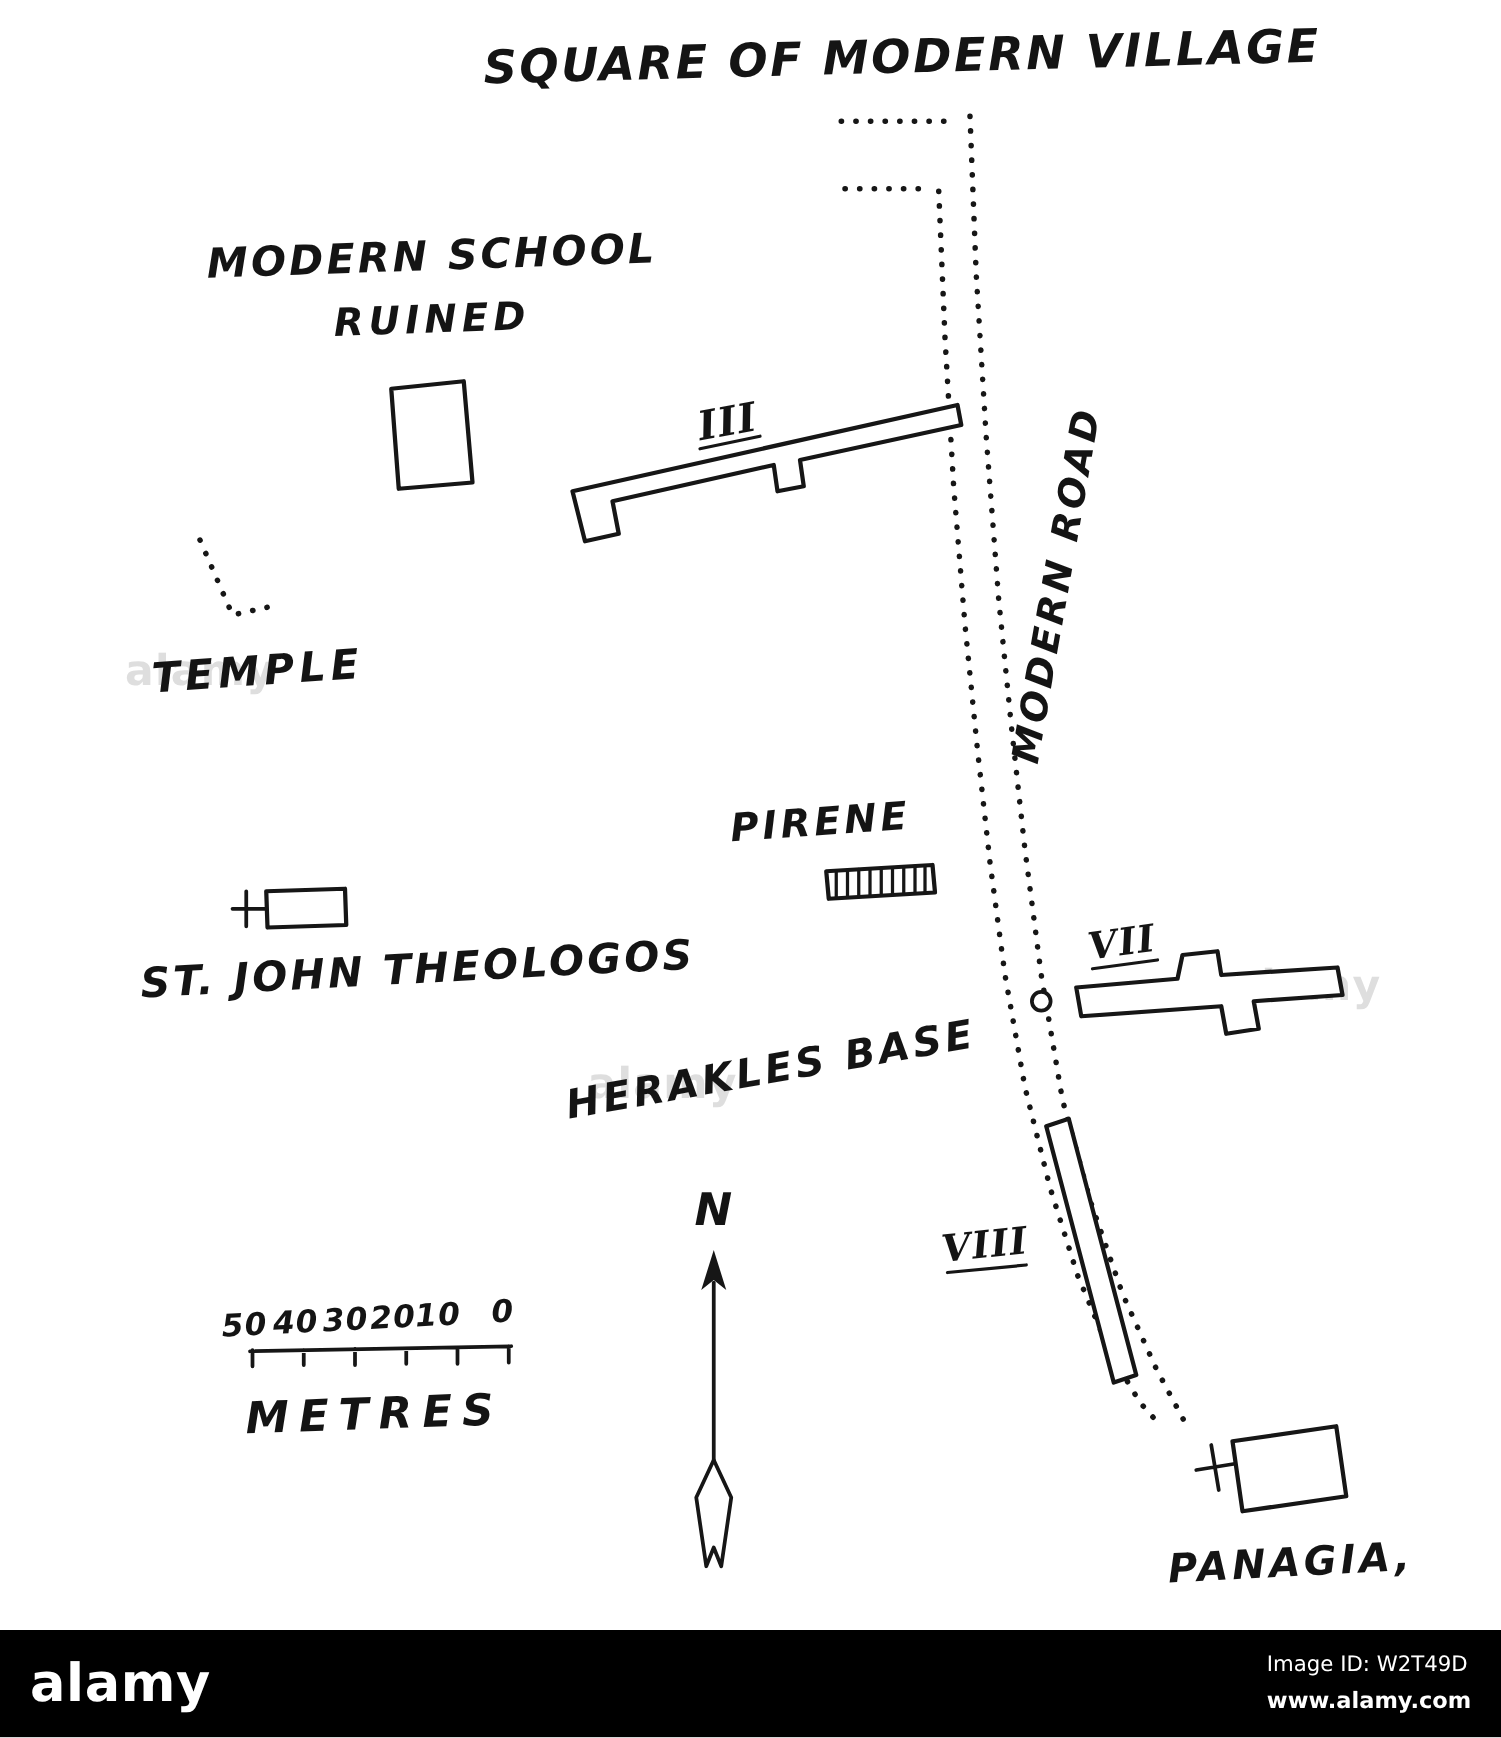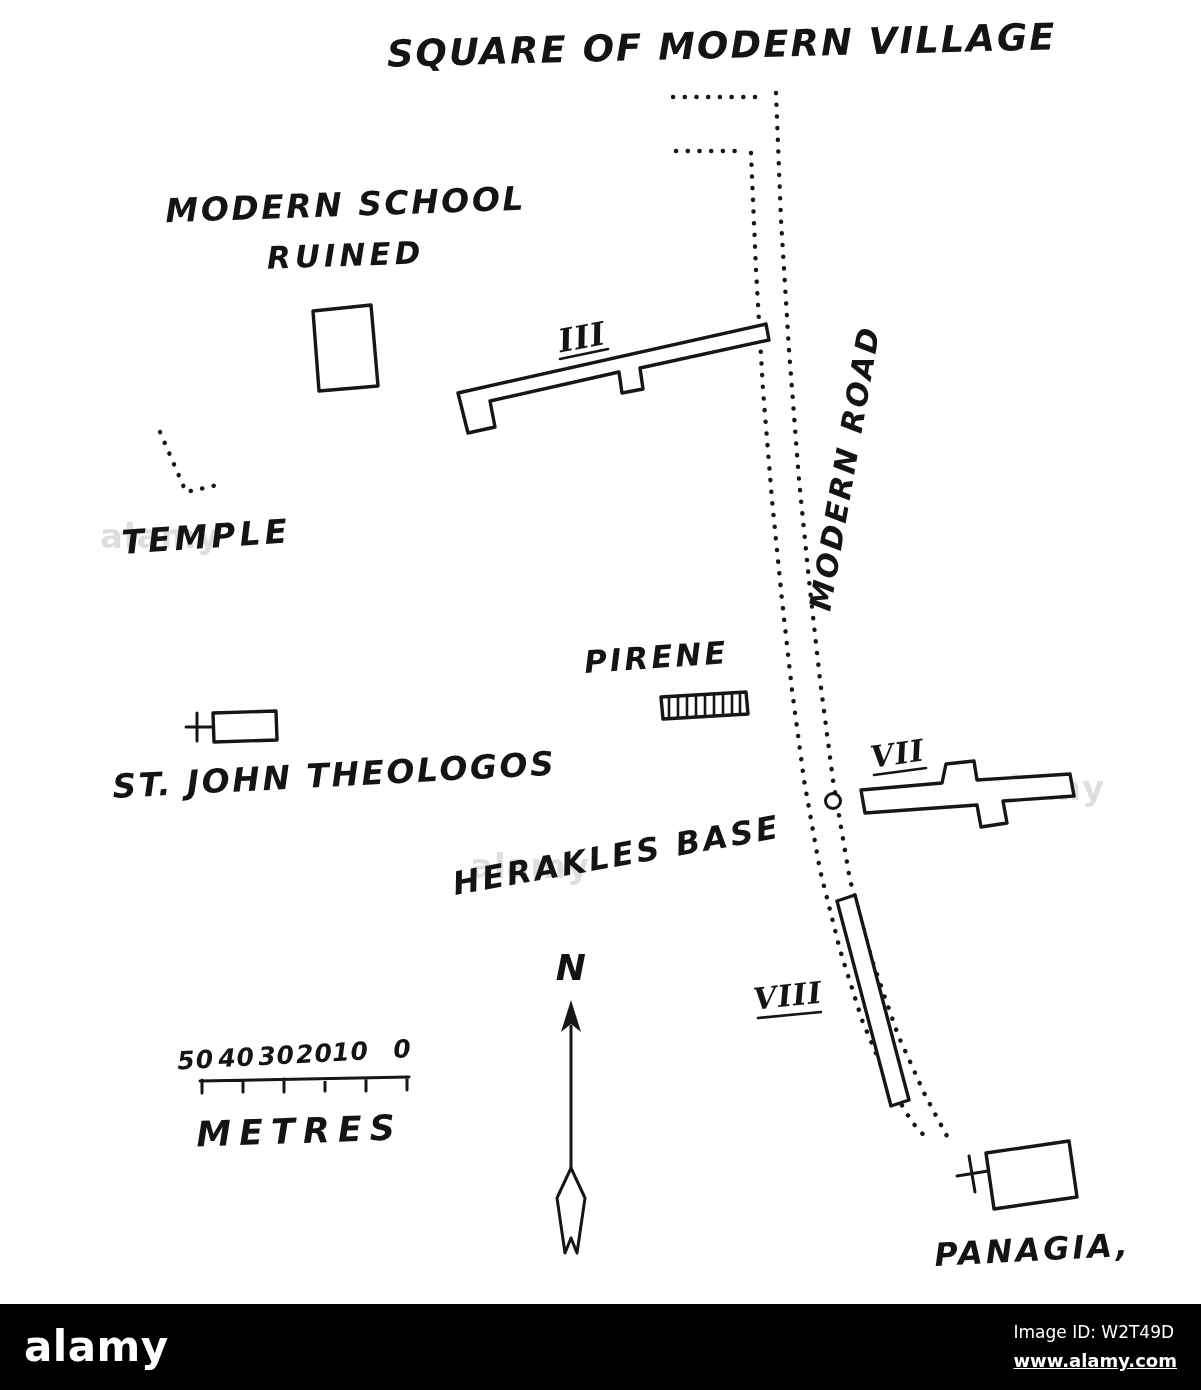--- a/index.html
+++ b/index.html
@@ -11,21 +11,21 @@
   .dots{stroke:#161616;fill:none;stroke-width:4.4;stroke-dasharray:0.2 11.5;stroke-linecap:round;}
   .lbl{font-family:"DejaVu Sans",sans-serif;font-style:italic;font-weight:bold;
        fill:#141414;letter-spacing:2.5px;}
   .num{font-family:"DejaVu Serif",serif;font-style:italic;font-weight:bold;fill:#141414;letter-spacing:1px;}
   .ghost{font-family:"DejaVu Sans",sans-serif;font-weight:bold;fill:#9a9a9a;opacity:0.32;letter-spacing:1px;}
   .bar{position:absolute;left:0;top:1304px;width:1201px;height:86px;background:#000;
        box-sizing:border-box;display:flex;align-items:center;justify-content:space-between;
        padding:0 24px;color:#fff;}
   .logo{font-size:42px;font-weight:bold;letter-spacing:0.5px;line-height:1;}
   .meta{font-size:17px;line-height:1.65;}
-  .meta .url{font-weight:bold;font-size:18px;text-decoration:underline;}
+  .meta .url{font-weight:bold;font-size:18px;}
 </style>
 </head>
 <body>
 
 <div class="page">
 
   <svg width="1201" height="1304" viewBox="0 0 1201 1304">
 
     <text class="ghost" style="font-size:34px" x="100" y="548">alamy</text>
     <text class="ghost" style="font-size:34px" x="985" y="800">alamy</text>

